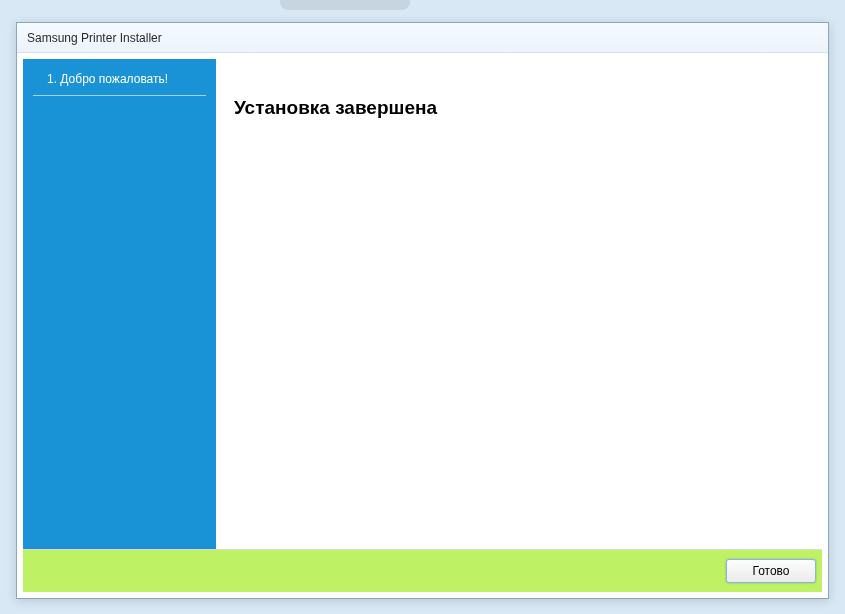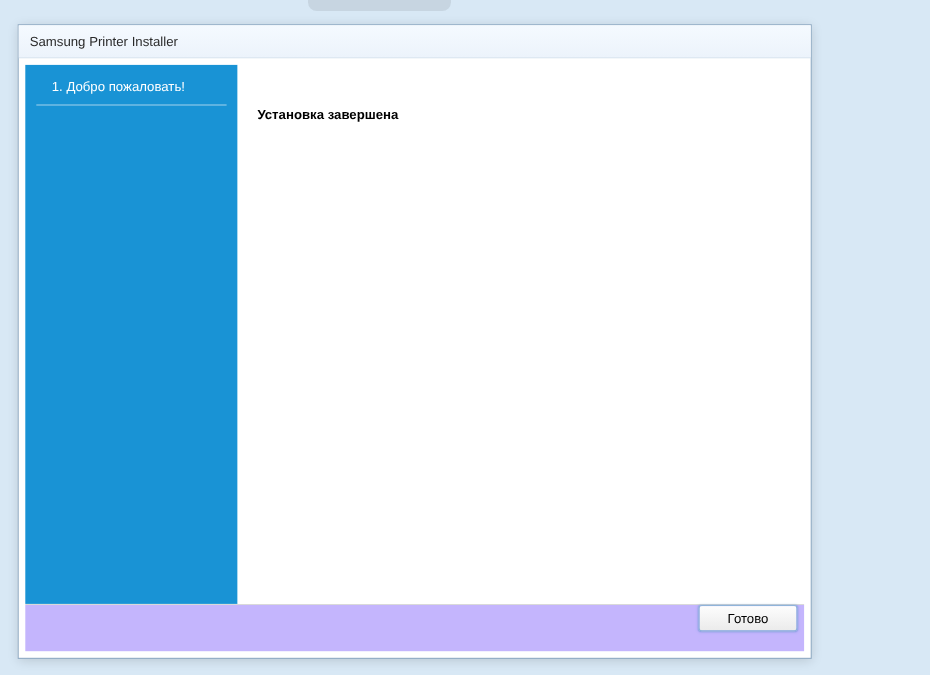--- a/index.html
+++ b/index.html
@@ -21,21 +21,21 @@
       left: 280px;
       width: 130px;
       height: 10px;
       background: rgba(0,0,0,0.08);
       border-radius: 0 0 8px 8px;
     }
     .window {
       position: absolute;
       top: 22px;
       left: 16px;
-      width: 722px;
+      width: 813px;
       height: 577px;
       background: #fff;
       border: 1px solid #8aa7c1;
       box-shadow: 0 2px 10px rgba(0,0,0,0.15);
       display: flex;
       flex-direction: column;
     }
     .titlebar {
       height: 30px;
       background: linear-gradient(to bottom, #f5faff 0%, #ecf3fb 100%);
@@ -75,30 +75,31 @@
     .step.current {
       font-weight: 700;
       border-bottom: 2px solid rgba(255,255,255,0.85);
     }
     .content {
       flex: 1;
       background: #fff;
       padding: 38px 18px;
     }
     .heading {
-      font-size: 12px;
+      font-size: 19px;
       font-weight: 700;
       color: #000;
     }
     .footer {
       height: 42px;
       display: flex;
+      align-items: center;
       justify-content: flex-end;
       padding-right: 6px;
-      background: #c4b5fd;
+      background: #bef264;
     }
     .btn {
       min-width: 90px;
       height: 24px;
       font-size: 12px;
       font-family: inherit;
       background: linear-gradient(to bottom, #fdfdfd, #ebebeb);
       border: 1px solid #8fb4da;
       border-radius: 3px;
       box-shadow: 0 0 2px rgba(80,140,200,0.7);

